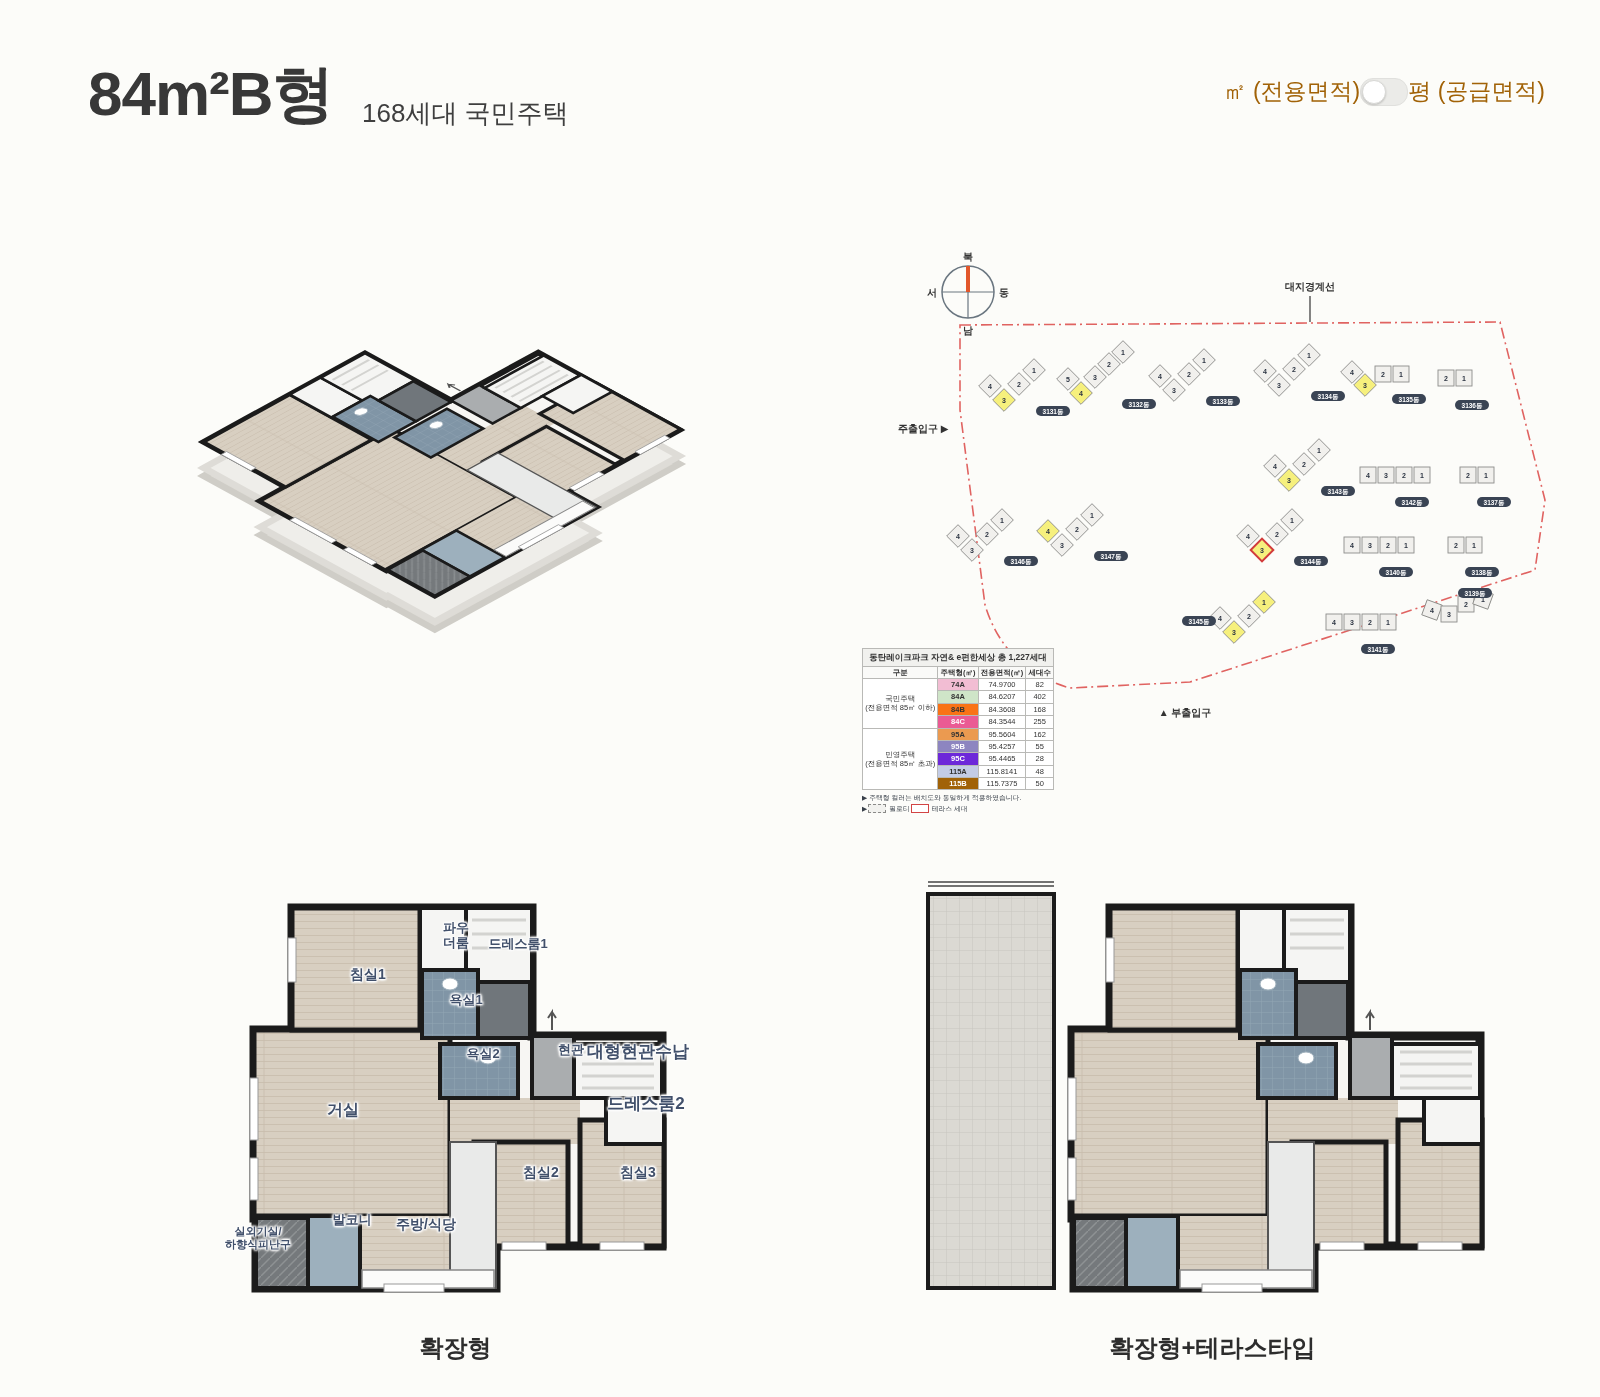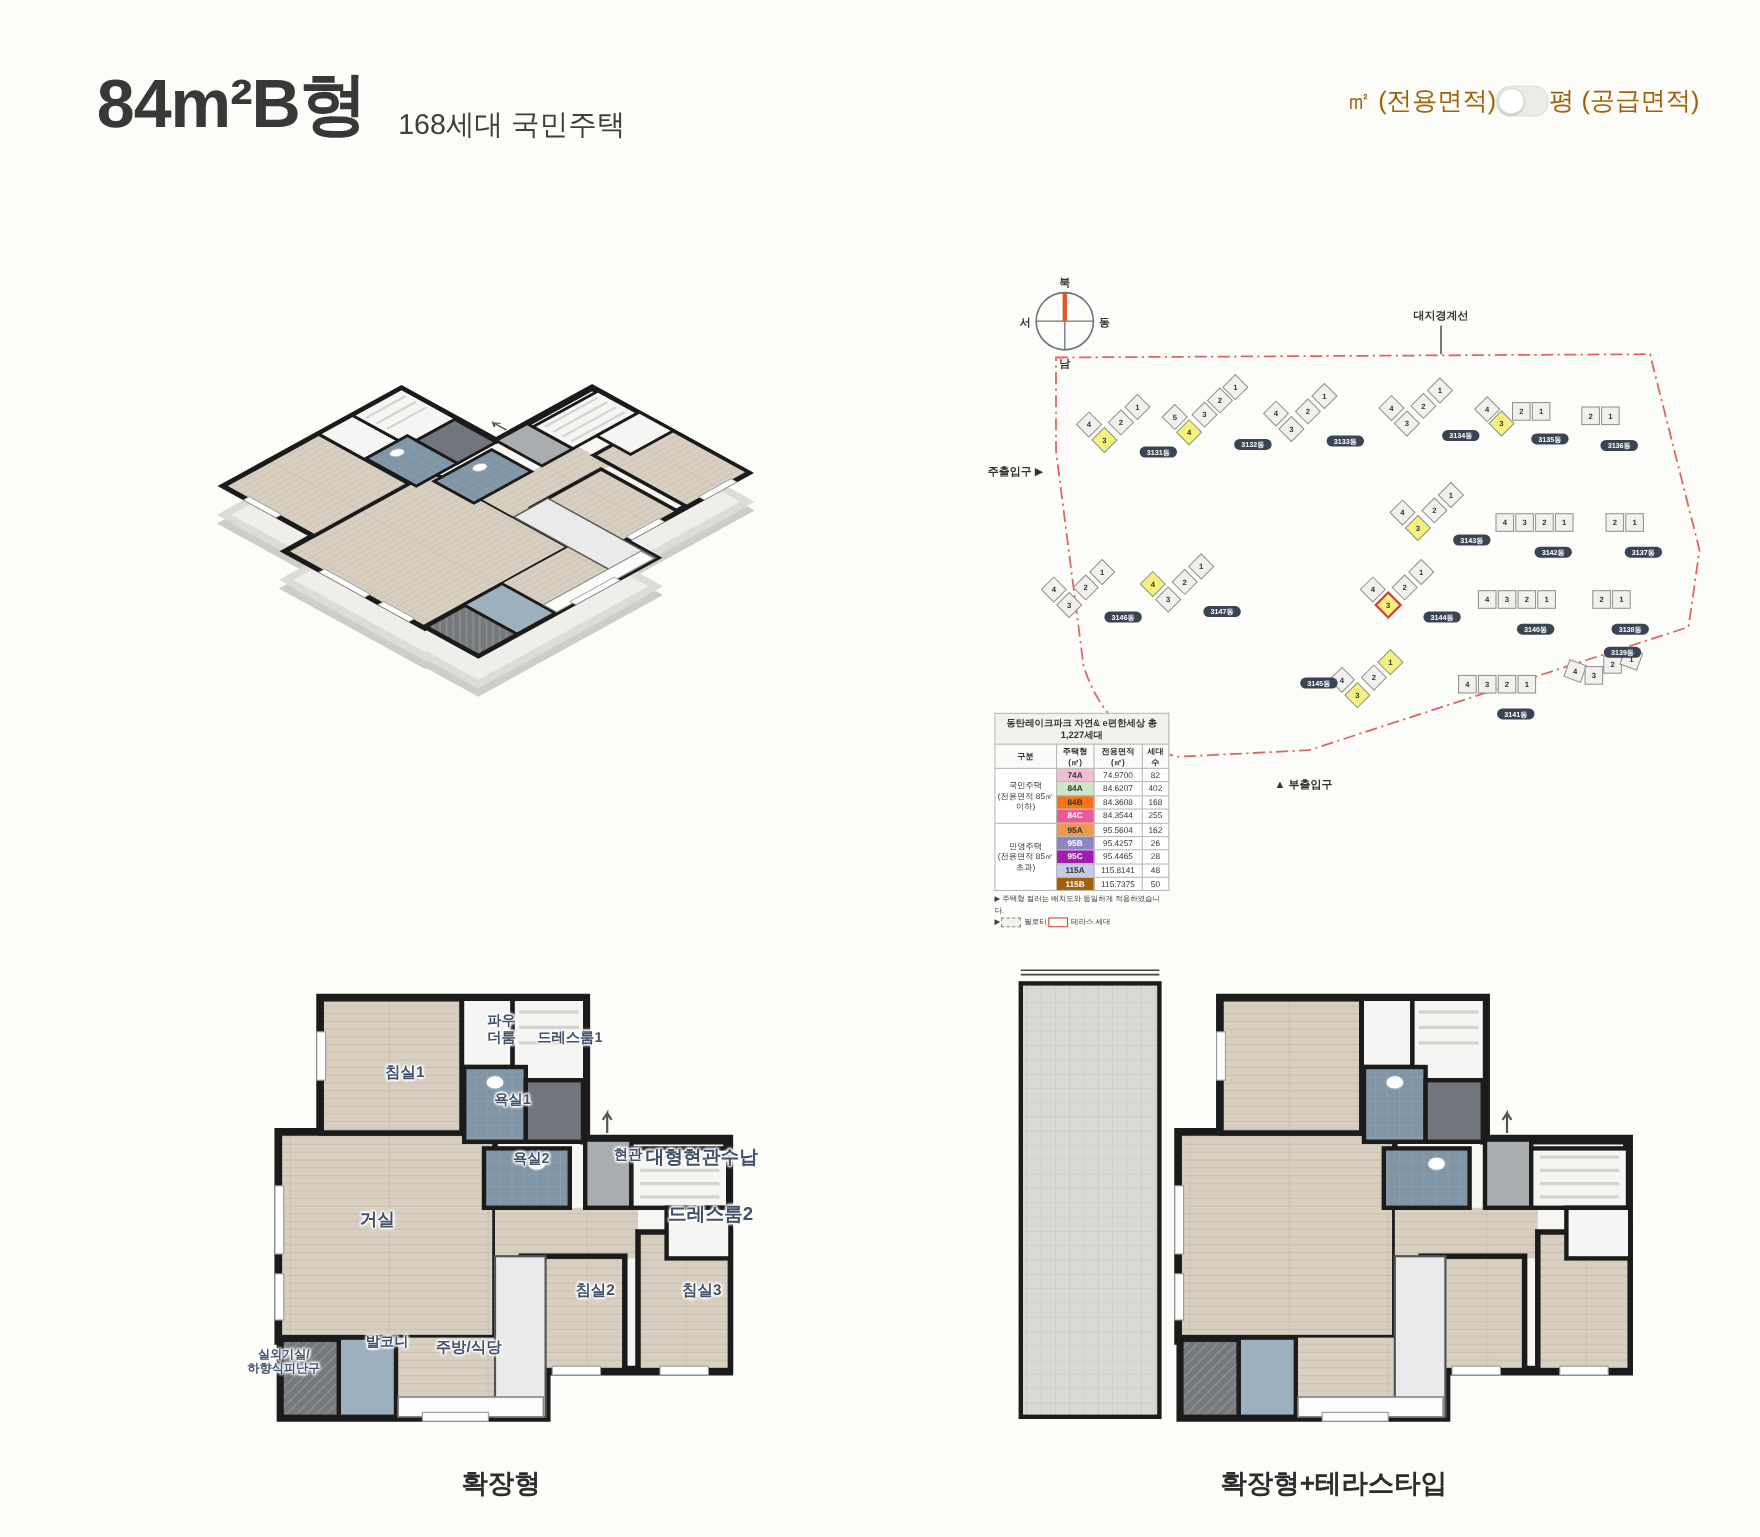--- a/index.html
+++ b/index.html
@@ -19,21 +19,21 @@
   
   #iso-panel{left:140px;top:235px;width:620px;height:560px;}
   #site-panel{left:890px;top:230px;width:690px;height:590px;}
   #plan-left-panel{left:228px;top:872px;width:455px;height:510px;}
   #plan-right-panel{left:920px;top:872px;width:585px;height:510px;}
   .plan-caption{position:absolute;left:0;top:460px;width:100%;text-align:center;font-size:24px;font-weight:700;color:#2d2d2d;}
   .plan-label{position:absolute;transform:translate(-50%,-50%);font-weight:700;color:#41506b;white-space:nowrap;text-align:center;line-height:1.15;
     text-shadow:0 0 2px #fff,0 0 3px #fff,0 0 4px #fff,1px 1px 2px #fff,-1px -1px 2px #fff,1px -1px 2px #fff,-1px 1px 2px #fff;padding-left:40px;}
   .fs16{font-size:16px;} .fs14{font-size:14px;} .fs13{font-size:13px;} .fs12{font-size:17px;} .fs11{font-size:11px;}
   
-  #legend-holder{left:904px;top:648px;width:159px;}
+  #legend-holder{left:862px;top:648px;width:192px;}
   #legend-holder table{border-collapse:collapse;width:100%;font-size:7.5px;color:#333;background:#fff;}
   #legend-holder th,#legend-holder td{border:0.5px solid #b9b9b6;padding:1px 2px;text-align:center;line-height:1.25;}
   #legend-holder .ttl{font-size:8.5px;font-weight:700;background:#f1f1ee;padding:3px 2px;}
   #legend-holder .hdr{background:#fafaf8;font-weight:700;}
   #legend-notes{margin-top:3px;font-size:6.8px;color:#39404a;line-height:1.5;}
   #legend-notes .sw{display:inline-block;width:16px;height:7px;vertical-align:middle;margin:0 3px 0 1px;}
   .sw-piloti{background:#f2f2ef;border:1px dashed #8a8a88;}
   .sw-terrace{background:#fff;border:1.5px solid #d24444;}
   .site-text{font-size:10px;fill:#333;font-weight:700;}
 </style>
@@ -374,24 +374,24 @@
             <div>민영주택</div>
             <div>(전용면적 85㎡ 초과)</div>
           </td>
           <td style="background: rgb(235, 154, 80); color: rgb(51, 51, 51); font-weight: 700;">95A</td>
           <td>95.5604</td>
           <td>162</td>
         </tr>
         <tr>
           <td style="background: rgb(141, 133, 192); color: rgb(255, 255, 255); font-weight: 700;">95B</td>
           <td>95.4257</td>
-          <td>26</td>
-        </tr>
-        <tr>
-          <td style="background: #a21caf; color: rgb(255, 255, 255); font-weight: 700;">95C</td>
+          <td>55</td>
+        </tr>
+        <tr>
+          <td style="background: #6d28d9; color: rgb(255, 255, 255); font-weight: 700;">95C</td>
           <td>95.4465</td>
           <td>28</td>
         </tr>
         <tr>
           <td style="background: rgb(195, 204, 230); color: rgb(51, 51, 51); font-weight: 700;">115A</td>
           <td>115.8141</td>
           <td>48</td>
         </tr>
         <tr>
           <td style="background: #a16207; color: rgb(255, 255, 255); font-weight: 700;">115B</td>

